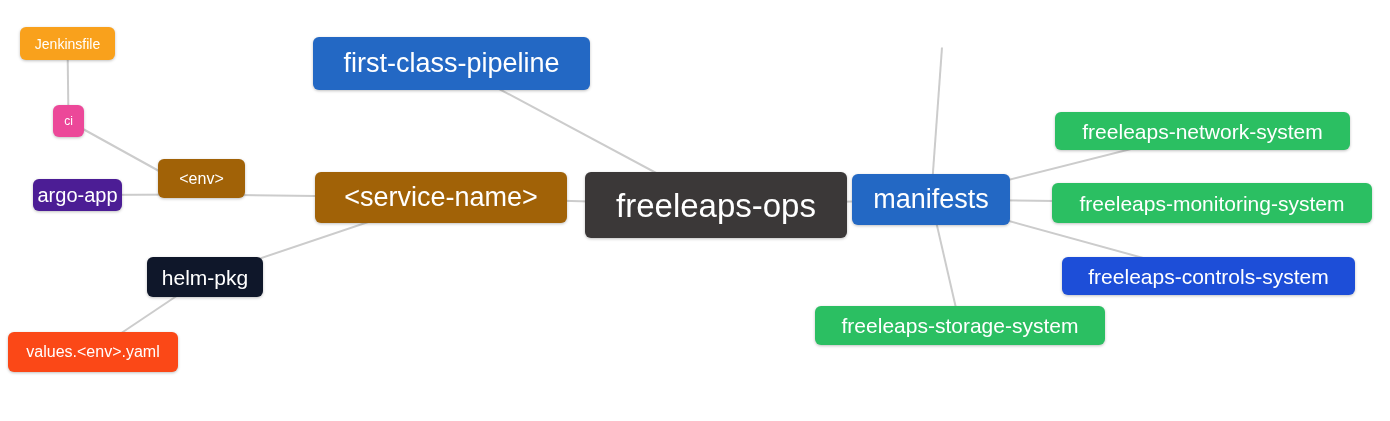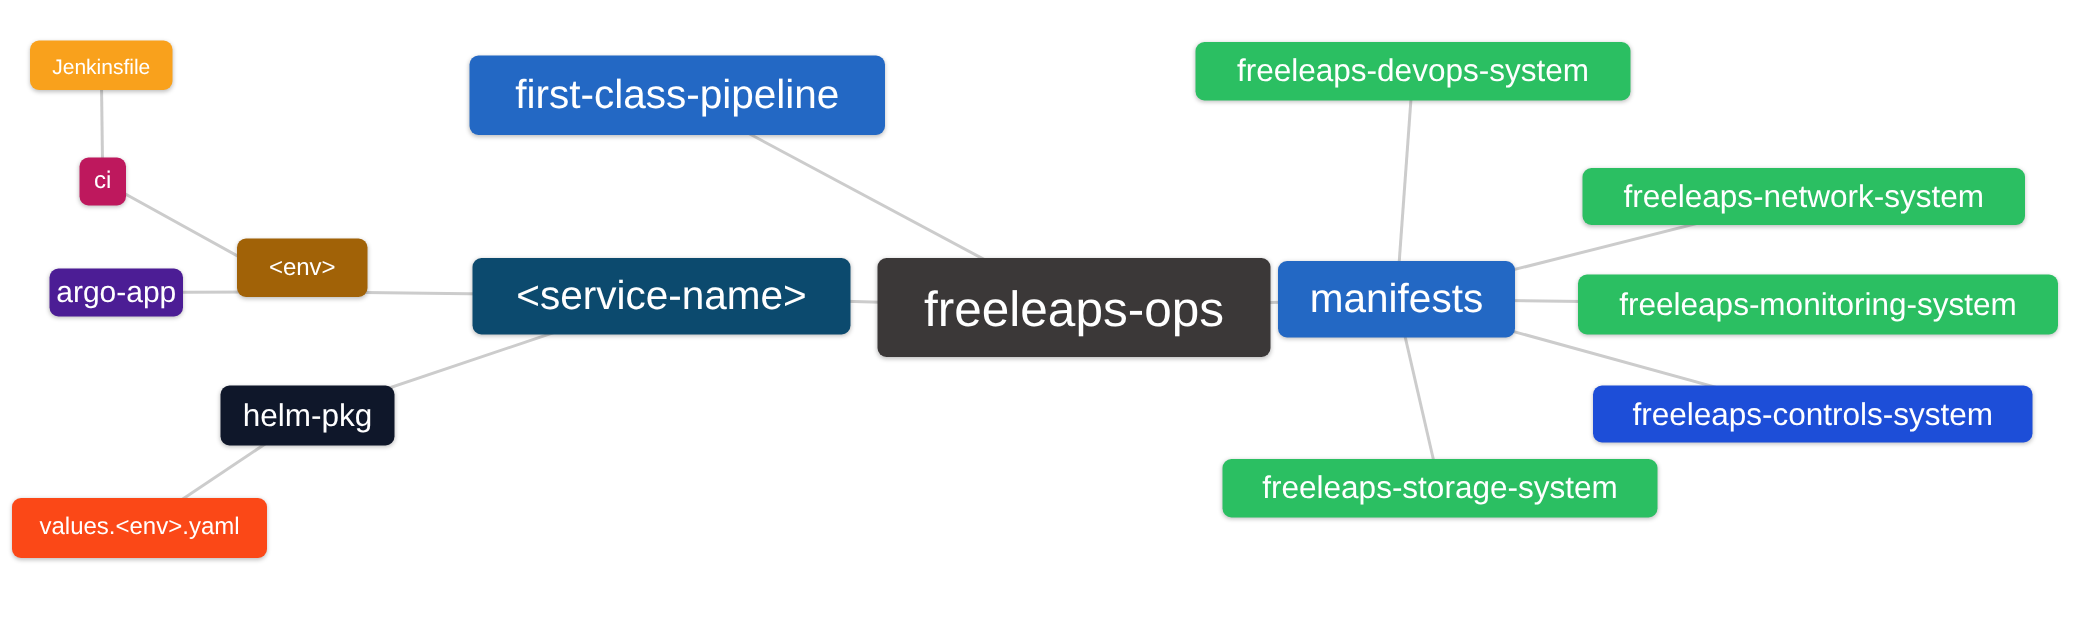--- a/index.html
+++ b/index.html
@@ -50,27 +50,26 @@
       <line x1="441" y1="197.5" x2="716" y2="205" stroke="#cccccc" stroke-width="2"></line>
       <line x1="451.5" y1="63.5" x2="716" y2="205" stroke="#cccccc" stroke-width="2"></line>
       <line x1="716" y1="205" x2="931" y2="199.5" stroke="#cccccc" stroke-width="2"></line>
       <line x1="931" y1="199.5" x2="942" y2="47.5" stroke="#cccccc" stroke-width="2"></line>
       <line x1="931" y1="199.5" x2="1202.5" y2="131" stroke="#cccccc" stroke-width="2"></line>
       <line x1="931" y1="199.5" x2="1212" y2="203" stroke="#cccccc" stroke-width="2"></line>
       <line x1="931" y1="199.5" x2="1208.5" y2="276" stroke="#cccccc" stroke-width="2"></line>
       <line x1="931" y1="199.5" x2="960" y2="325.5" stroke="#cccccc" stroke-width="2"></line>
     </svg>
 <div class="node" style="left: 20px; top: 27px; width: 95px; height: 33px; font-size: 14px; background: rgb(249, 161, 28);">Jenkinsfile</div>
-    <div class="node" style="left: 53px; top: 105px; width: 31px; height: 32px; font-size: 16px; background: #be185d;">ci</div>
+    <div class="node" style="left: 53px; top: 105px; width: 31px; height: 32px; font-size: 12px; background: #ec4899;">ci</div>
     <div class="node" style="left: 33px; top: 179px; width: 89px; height: 32px; font-size: 20px; background: #4c1d95;">argo-app</div>
     <div class="node" style="left: 158px; top: 159px; width: 87px; height: 39px; font-size: 16px; background: #a16207;">&lt;env&gt;</div>
     <div class="node" style="left: 147px; top: 257px; width: 116px; height: 40px; font-size: 21px; background: #0f172a;">helm-pkg</div>
     <div class="node" style="left: 8px; top: 332px; width: 170px; height: 40px; font-size: 16px; background: rgb(251, 72, 23);">values.&lt;env&gt;.yaml</div>
     <div class="node" style="left: 313px; top: 37px; width: 277px; height: 53px; font-size: 27px; background: rgb(35, 104, 196);">first-class-pipeline</div>
-    <div class="node" style="left: 315px; top: 172px; width: 252px; height: 51px; font-size: 27px; background: #0c4a6e;">&lt;service-name&gt;</div>
+    <div class="node" style="left: 315px; top: 172px; width: 252px; height: 51px; font-size: 27px; background: #a16207;">&lt;service-name&gt;</div>
     <div class="node" style="left: 585px; top: 172px; width: 262px; height: 66px; font-size: 33px; background: rgb(59, 56, 56);">freeleaps-ops</div>
     <div class="node" style="left: 852px; top: 174px; width: 158px; height: 51px; font-size: 27px; background: rgb(35, 104, 196);">manifests</div>
-    <div class="node" style="left: 797px; top: 28px; width: 290px; height: 39px; font-size: 21px; background: rgb(43, 191, 98);">freeleaps-devops-system</div>
     <div class="node" style="left: 1055px; top: 112px; width: 295px; height: 38px; font-size: 21px; background: rgb(43, 191, 98);">freeleaps-network-system</div>
     <div class="node" style="left: 1052px; top: 183px; width: 320px; height: 40px; font-size: 21px; background: rgb(43, 191, 98);">freeleaps-monitoring-system</div>
     <div class="node" style="left: 1062px; top: 257px; width: 293px; height: 38px; font-size: 21px; background: #1d4ed8;">freeleaps-controls-system</div>
     <div class="node" style="left: 815px; top: 306px; width: 290px; height: 39px; font-size: 21px; background: rgb(43, 191, 98);">freeleaps-storage-system</div>
   </div>
 
 </body></html>

